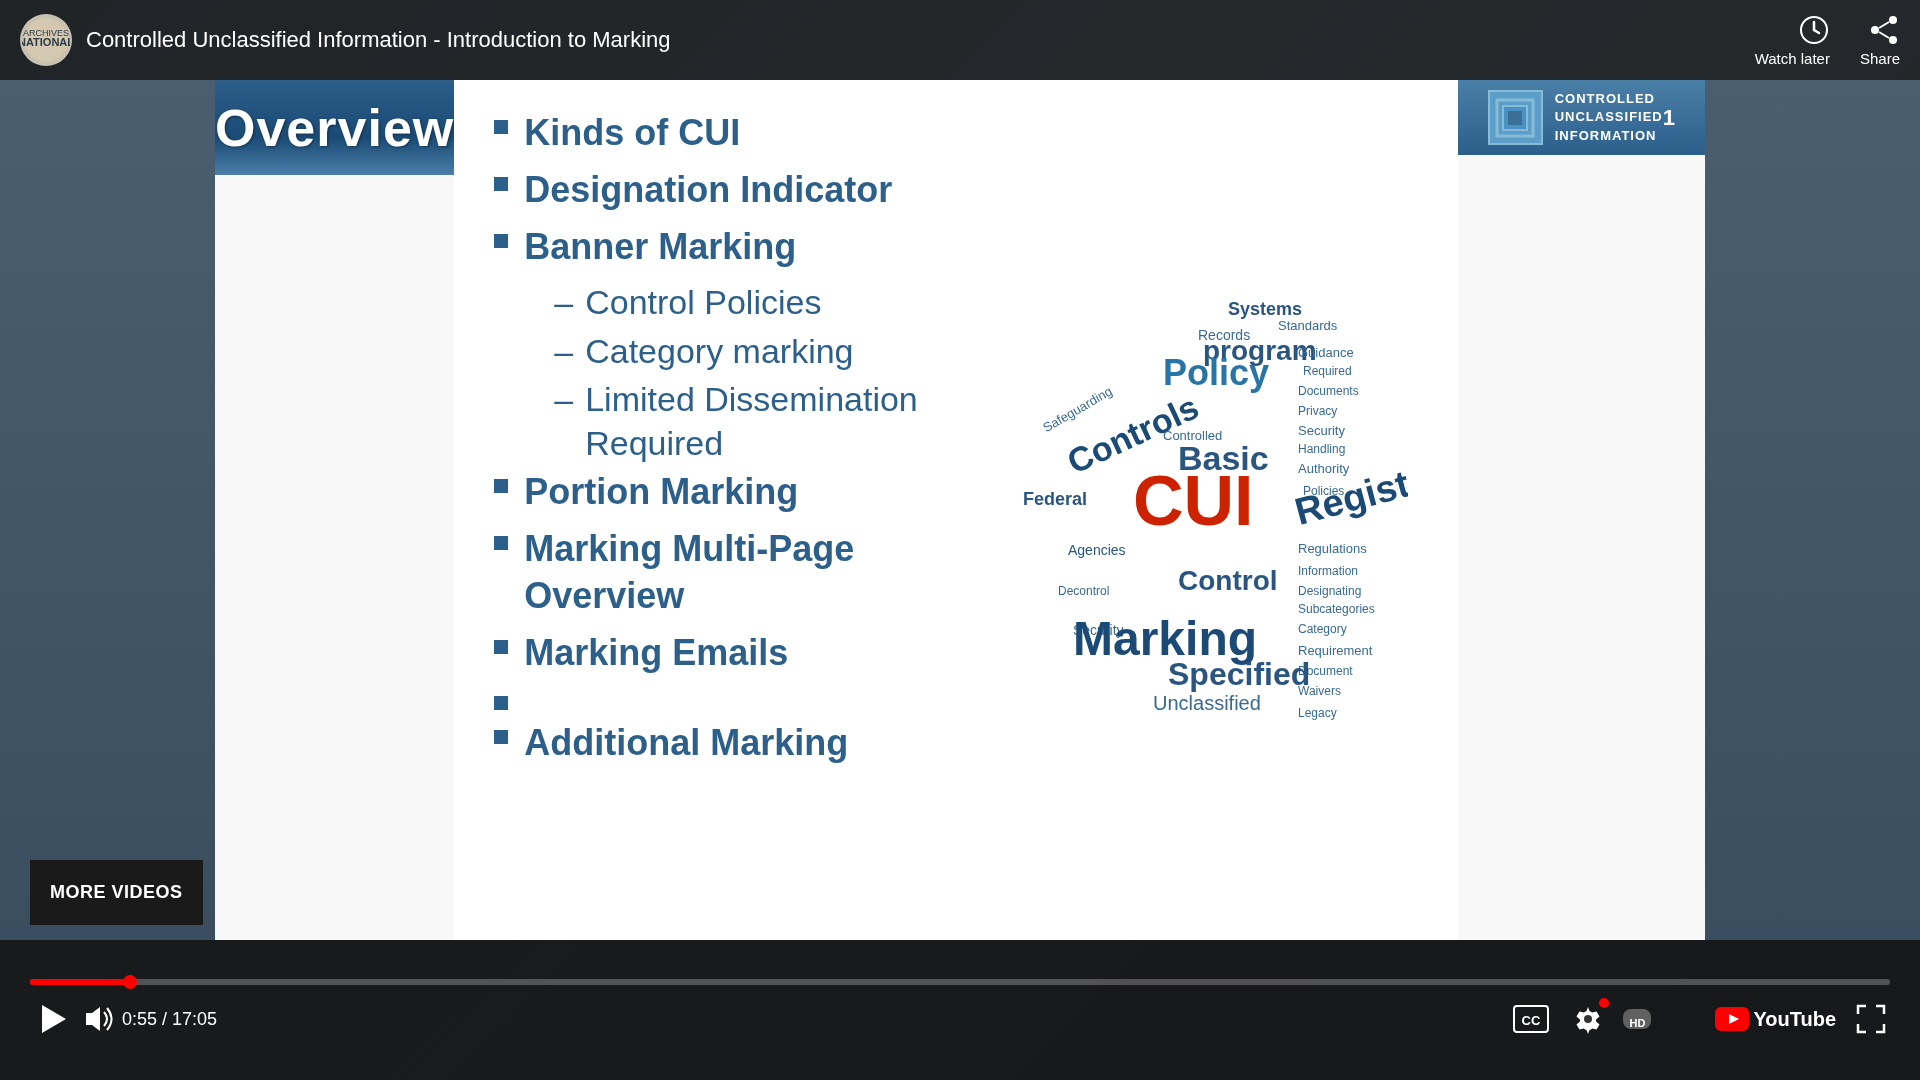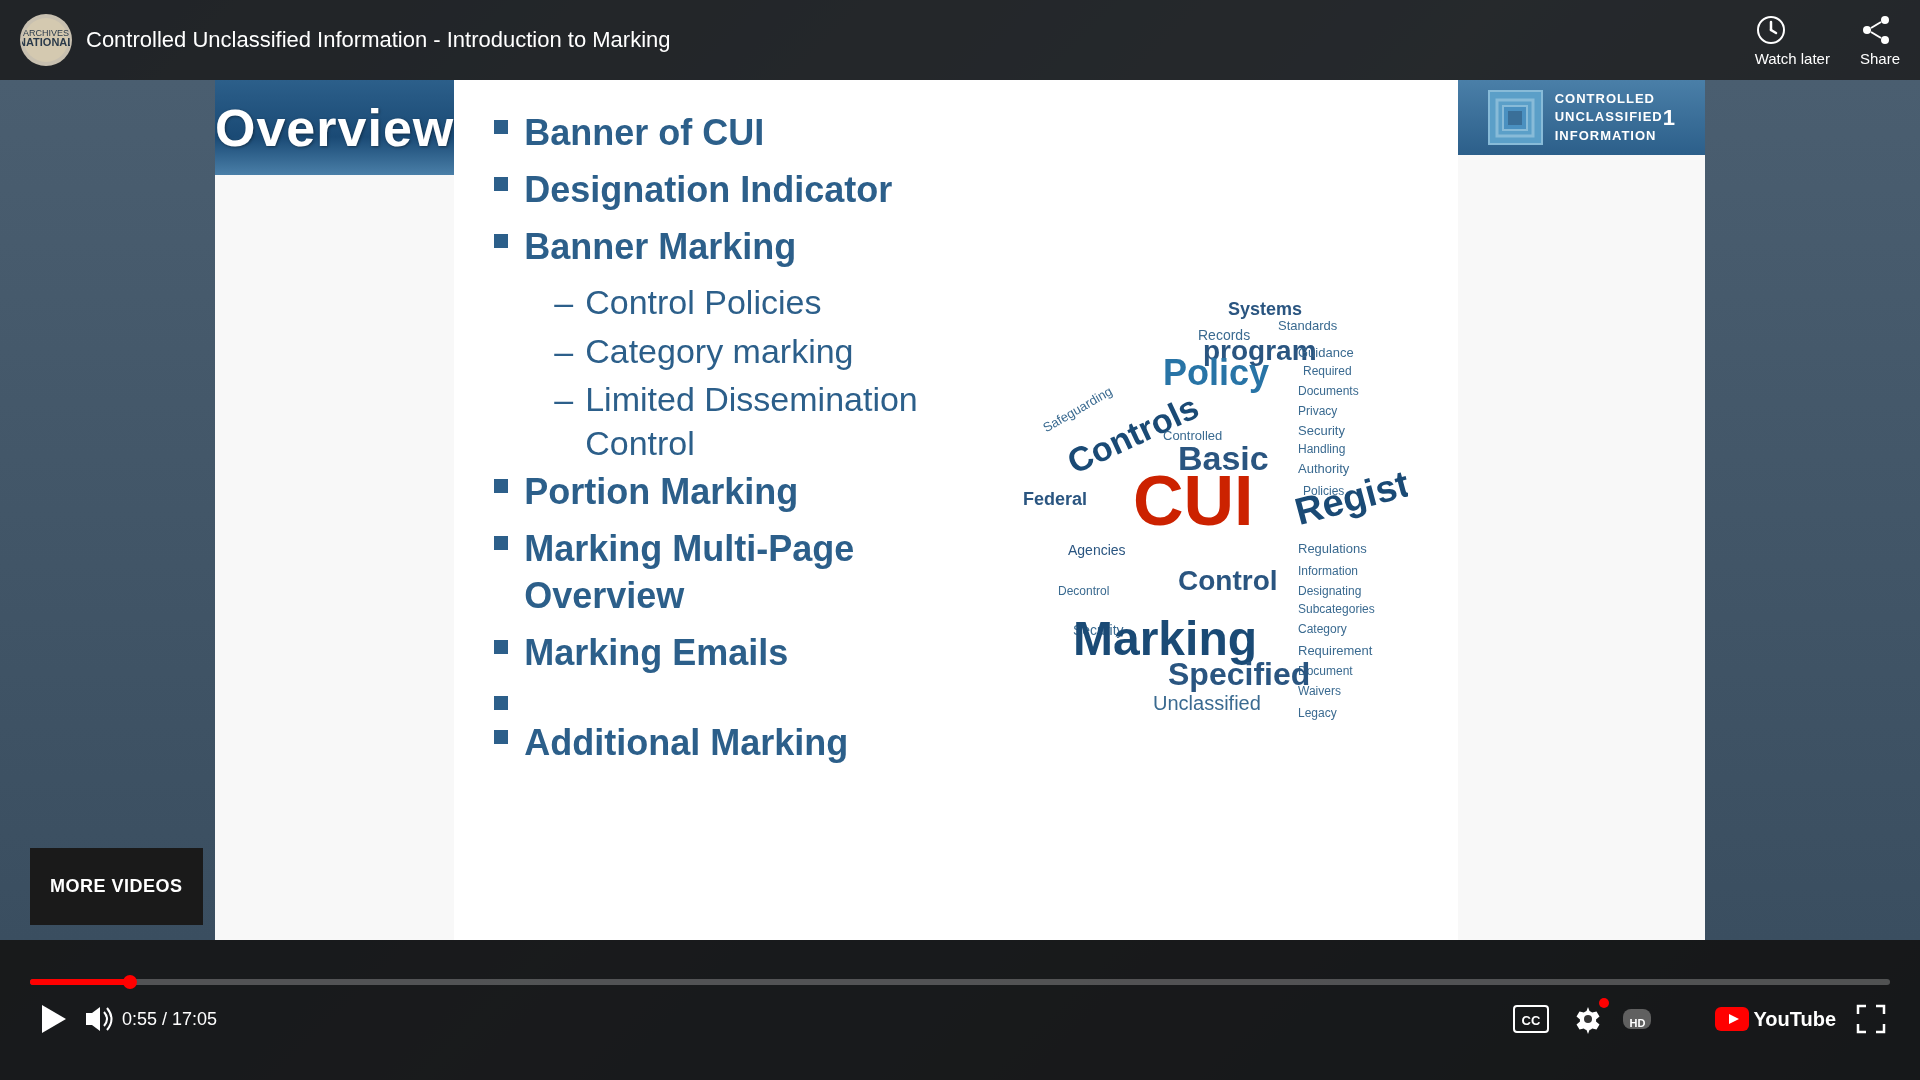--- a/index.html
+++ b/index.html
@@ -69,21 +69,21 @@
 
     .top-bar-right {
       display: flex;
       align-items: center;
       gap: 30px;
     }
 
     .watch-later-btn, .share-btn {
       display: flex;
       flex-direction: column;
-      align-items: flex-start;
+      align-items: flex-end;
       gap: 4px;
       cursor: pointer;
       color: #ffffff;
       font-size: 15px;
     }
 
     .watch-later-btn svg, .share-btn svg {
       width: 32px;
       height: 32px;
     }
@@ -306,21 +306,21 @@
       font-family: Arial, sans-serif;
     }
 
     .more-videos-btn {
       position: absolute;
       bottom: 155px;
       left: 30px;
       background: #1a1a1a;
       color: #ffffff;
       border: none;
-      padding: 28px 20px;
+      padding: 22px 20px;
       font-size: 18px;
       font-weight: bold;
       cursor: pointer;
       letter-spacing: 0.5px;
     }
 
     .youtube-logo {
       display: flex;
       align-items: center;
       gap: 4px;
@@ -429,21 +429,21 @@
 
     <div class="slide-header">
       <span class="slide-title">Overview</span>
     </div>
 
     <div class="slide-body">
       <div class="slide-content-left">
 
         <div class="bullet-item">
           <div class="bullet-square"></div>
-          <span class="bullet-text">Banner of CUI</span>
+          <span class="bullet-text">Kinds of CUI</span>
         </div>
 
         <div class="bullet-item">
           <div class="bullet-square"></div>
           <span class="bullet-text">Designation Indicator</span>
         </div>
 
         <div class="bullet-item">
           <div class="bullet-square"></div>
           <span class="bullet-text">Banner Marking</span>
@@ -454,21 +454,21 @@
           <span class="sub-bullet-text">Control Policies</span>
         </div>
 
         <div class="sub-bullet-item">
           <span class="sub-bullet-dash">–</span>
           <span class="sub-bullet-text">Category marking</span>
         </div>
 
         <div class="sub-bullet-item">
           <span class="sub-bullet-dash">–</span>
-          <span class="sub-bullet-text">Limited Dissemination Control</span>
+          <span class="sub-bullet-text">Limited Dissemination Required</span>
         </div>
 
         <div class="bullet-item">
           <div class="bullet-square"></div>
           <span class="bullet-text">Portion Marking</span>
         </div>
 
         <div class="bullet-item">
           <div class="bullet-square"></div>
           <span class="bullet-text">Marking Multi-Page Overview</span>

